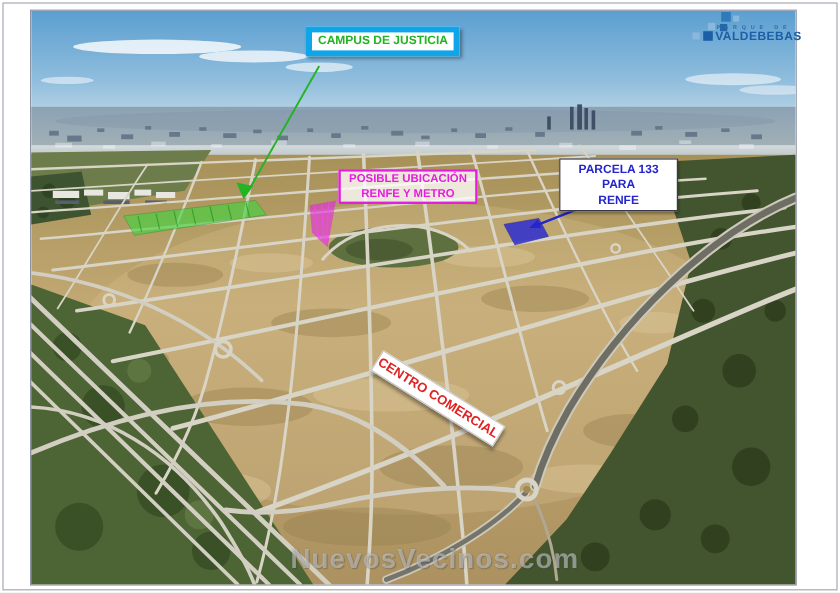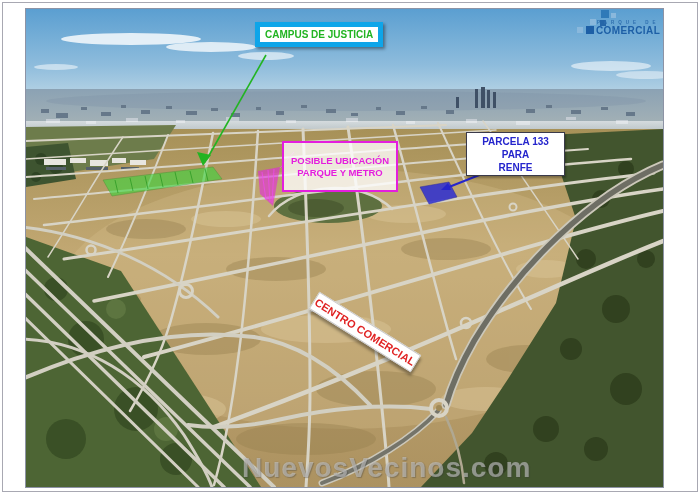--- a/index.html
+++ b/index.html
@@ -6,29 +6,29 @@
   .page{position:relative;width:700px;height:494px;background:#ffffff;overflow:hidden;
         font-family:"Liberation Sans", sans-serif;}
   .page-frame{position:absolute;inset:2px;border:1px solid #a8a8b2;pointer-events:none;z-index:10;}
   .photo-wrap{position:absolute;left:25px;top:8px;width:637px;height:478px;border:1px solid #8d93a5;}
   .photo-wrap svg{display:block;}
   .overlay-svg{position:absolute;left:0;top:0;z-index:3;}
 
   .anno-label{position:absolute;z-index:4;font-weight:bold;text-align:center;background:#ffffff;}
   .campus-label{left:255px;top:22px;padding:1px 5px;font-size:10px;line-height:13px;
       color:#22b422;border:5px solid #0ea5e9;box-shadow:2px 2px 3px rgba(0,0,0,.4);white-space:nowrap;}
-  .renfe-label{left:282px;top:141px;width:112px;padding:12px 0;font-size:9.5px;line-height:11.5px;
+  .renfe-label{left:282px;top:141px;width:112px;padding:1px 0;font-size:9.5px;line-height:11.5px;
       color:#e41ede;border:2px solid #e41ede;background:rgba(255,255,255,.78);}
   .parcela-label{left:466px;top:132px;width:97px;padding:2px 0 1px;font-size:10px;line-height:13px;
       color:#2525cc;border:1px solid #3a3a4a;box-shadow:1px 2px 2px rgba(0,0,0,.3);}
   .centro-label{left:305px;top:322px;width:118px;padding:2px 0;font-size:11px;line-height:14px;
       color:#e02222;border:1px solid #c9c9c9;transform:rotate(32deg);
       box-shadow:2px 3px 3px rgba(0,0,0,.35);}
 
-  .watermark{position:absolute;left:242px;top:452px;z-index:5;font-size:28px;font-weight:700;
+  .watermark{position:absolute;left:242px;top:452px;z-index:5;font-size:23px;font-weight:700;
       letter-spacing:1px;color:rgba(255,255,255,.42);
       text-shadow:0 0 1px rgba(70,70,70,.45), 1px 1px 1px rgba(60,60,60,.3);}
 
   .logo{position:absolute;left:575px;top:9px;width:92px;height:33px;z-index:6;}
   .logo .sq{position:absolute;}
   .sq-a{left:26px;top:1px;width:8px;height:8px;background:#2f7ab8;}
   .sq-b{left:36px;top:4px;width:5px;height:5px;background:#8ab8dc;}
   .sq-c{left:15px;top:10px;width:6px;height:6px;background:#8ab8dc;}
   .sq-d{left:25px;top:11px;width:6px;height:6px;background:#2566a8;}
   .sq-e{left:2px;top:18px;width:6px;height:6px;background:#8ab8dc;}
@@ -278,35 +278,35 @@
 
     <polygon points="420,187 449,182 457,197 429,204" opacity=".85" stroke="#1a1a99" stroke-width=".5" fill="#2d2dd2"></polygon>
     <line x1="497" y1="168" x2="449" y2="187" stroke-width="2" stroke="#2525cc"></line>
     <polygon points="441,190 448,183 451,190" fill="#2525cc"></polygon>
   </svg>
 
   <div class="anno-label campus-label">CAMPUS DE JUSTICIA</div>
 
   <div class="anno-label renfe-label">
     <div>POSIBLE UBICACIÓN</div>
-    <div>PARQUE Y METRO</div>
+    <div>RENFE Y METRO</div>
   </div>
 
   <div class="anno-label parcela-label">
     <div>PARCELA 133 PARA</div>
     <div>RENFE</div>
   </div>
 
   <div class="anno-label centro-label">CENTRO COMERCIAL</div>
 
   <div class="watermark">NuevosVecinos.com</div>
 
   <div class="logo">
     <div class="sq sq-a"></div>
     <div class="sq sq-b"></div>
     <div class="sq sq-c"></div>
     <div class="sq sq-d"></div>
     <div class="sq sq-e"></div>
     <div class="sq sq-f"></div>
     <div class="logo-tagline">PARQUE DE</div>
-    <div class="logo-name">COMERCIAL</div>
+    <div class="logo-name">VALDEBEBAS</div>
   </div>
 </div>
 
 </body></html>

